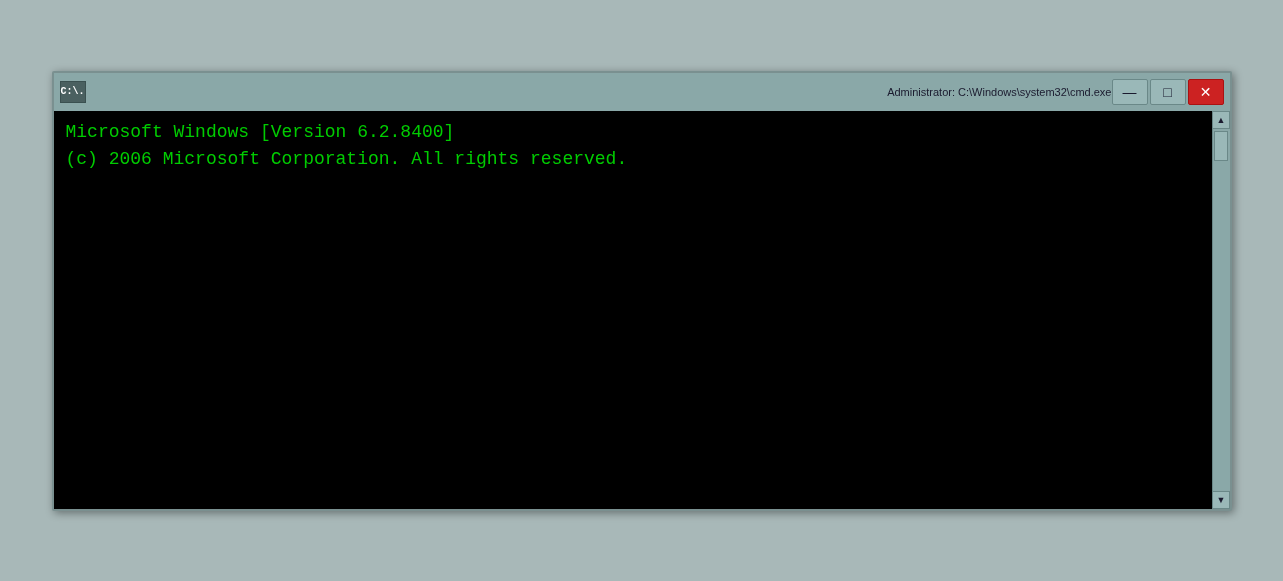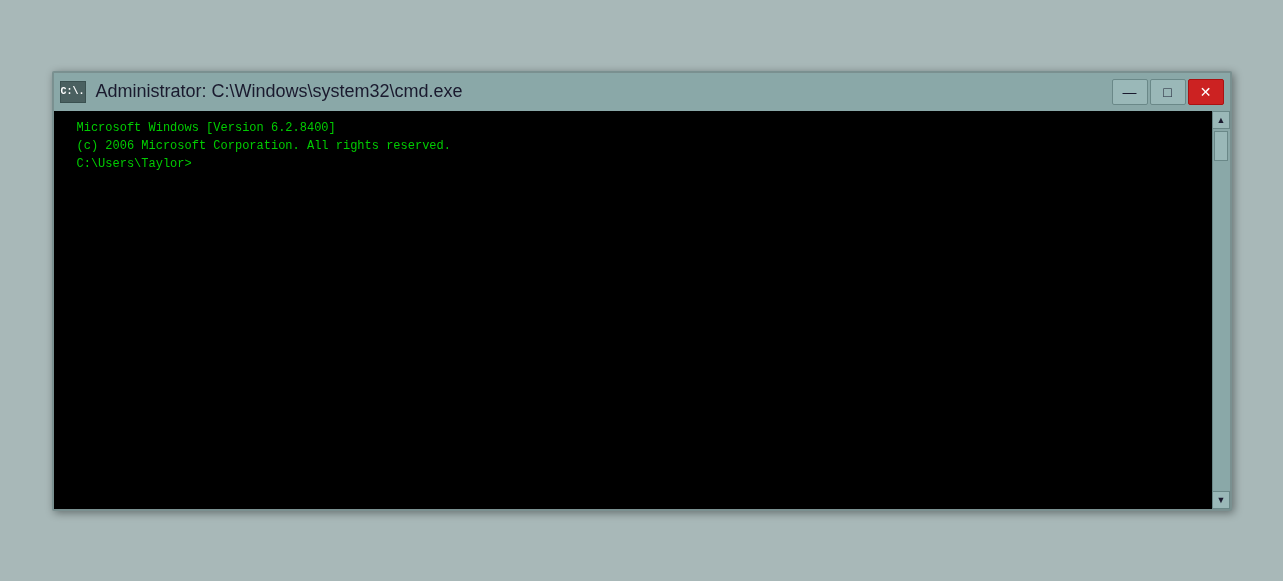--- a/index.html
+++ b/index.html
@@ -45,22 +45,22 @@
       margin-right: 10px;
       flex-shrink: 0;
       font-size: 10px;
       color: #fff;
       font-weight: bold;
       font-family: 'Courier New', monospace;
     }
 
     .title-bar-title {
       flex: 1;
-      text-align: left;
-      font-size: 18px;
+      text-align: right;
+      font-size: 11px;
       color: #1a1a2e;
       font-family: Arial, sans-serif;
     }
 
     .title-bar-buttons {
       display: flex;
       gap: 2px;
       flex-shrink: 0;
     }
 
@@ -87,27 +87,26 @@
 
     .window-body {
       flex: 1;
       display: flex;
       overflow: hidden;
     }
 
     .terminal {
       flex: 1;
       background: #000;
-      padding: 8px 1px;
+      padding: 8px 12px;
       font-family: 'Courier New', Lucida Console, monospace;
-      font-size: 12px;
+      font-size: 18px;
       color: #00cc00;
       overflow: hidden;
       line-height: 1.5;
-      margin-left: 22px;
     }
 
     .terminal-line {
       white-space: pre;
     }
 
     .scrollbar {
       width: 18px;
       background: #8aa8a8;
       display: flex;
@@ -161,21 +160,20 @@
       <div class="tb-btn">—</div>
       <div class="tb-btn">□</div>
       <div class="tb-btn close-btn">✕</div>
     </div>
   </div>
   <div class="window-body">
     <div class="terminal">
       <div class="terminal-line">Microsoft Windows [Version 6.2.8400]</div>
       <div class="terminal-line">(c) 2006 Microsoft Corporation. All rights reserved.</div>
       <div class="terminal-line"></div>
-      <div class="terminal-line">C:\Users\Taylor&gt;</div>
     </div>
     <div class="scrollbar">
       <div class="scroll-arrow">▲</div>
       <div class="scroll-track">
         <div class="scroll-thumb"></div>
       </div>
       <div class="scroll-arrow">▼</div>
     </div>
   </div>
 </div>

